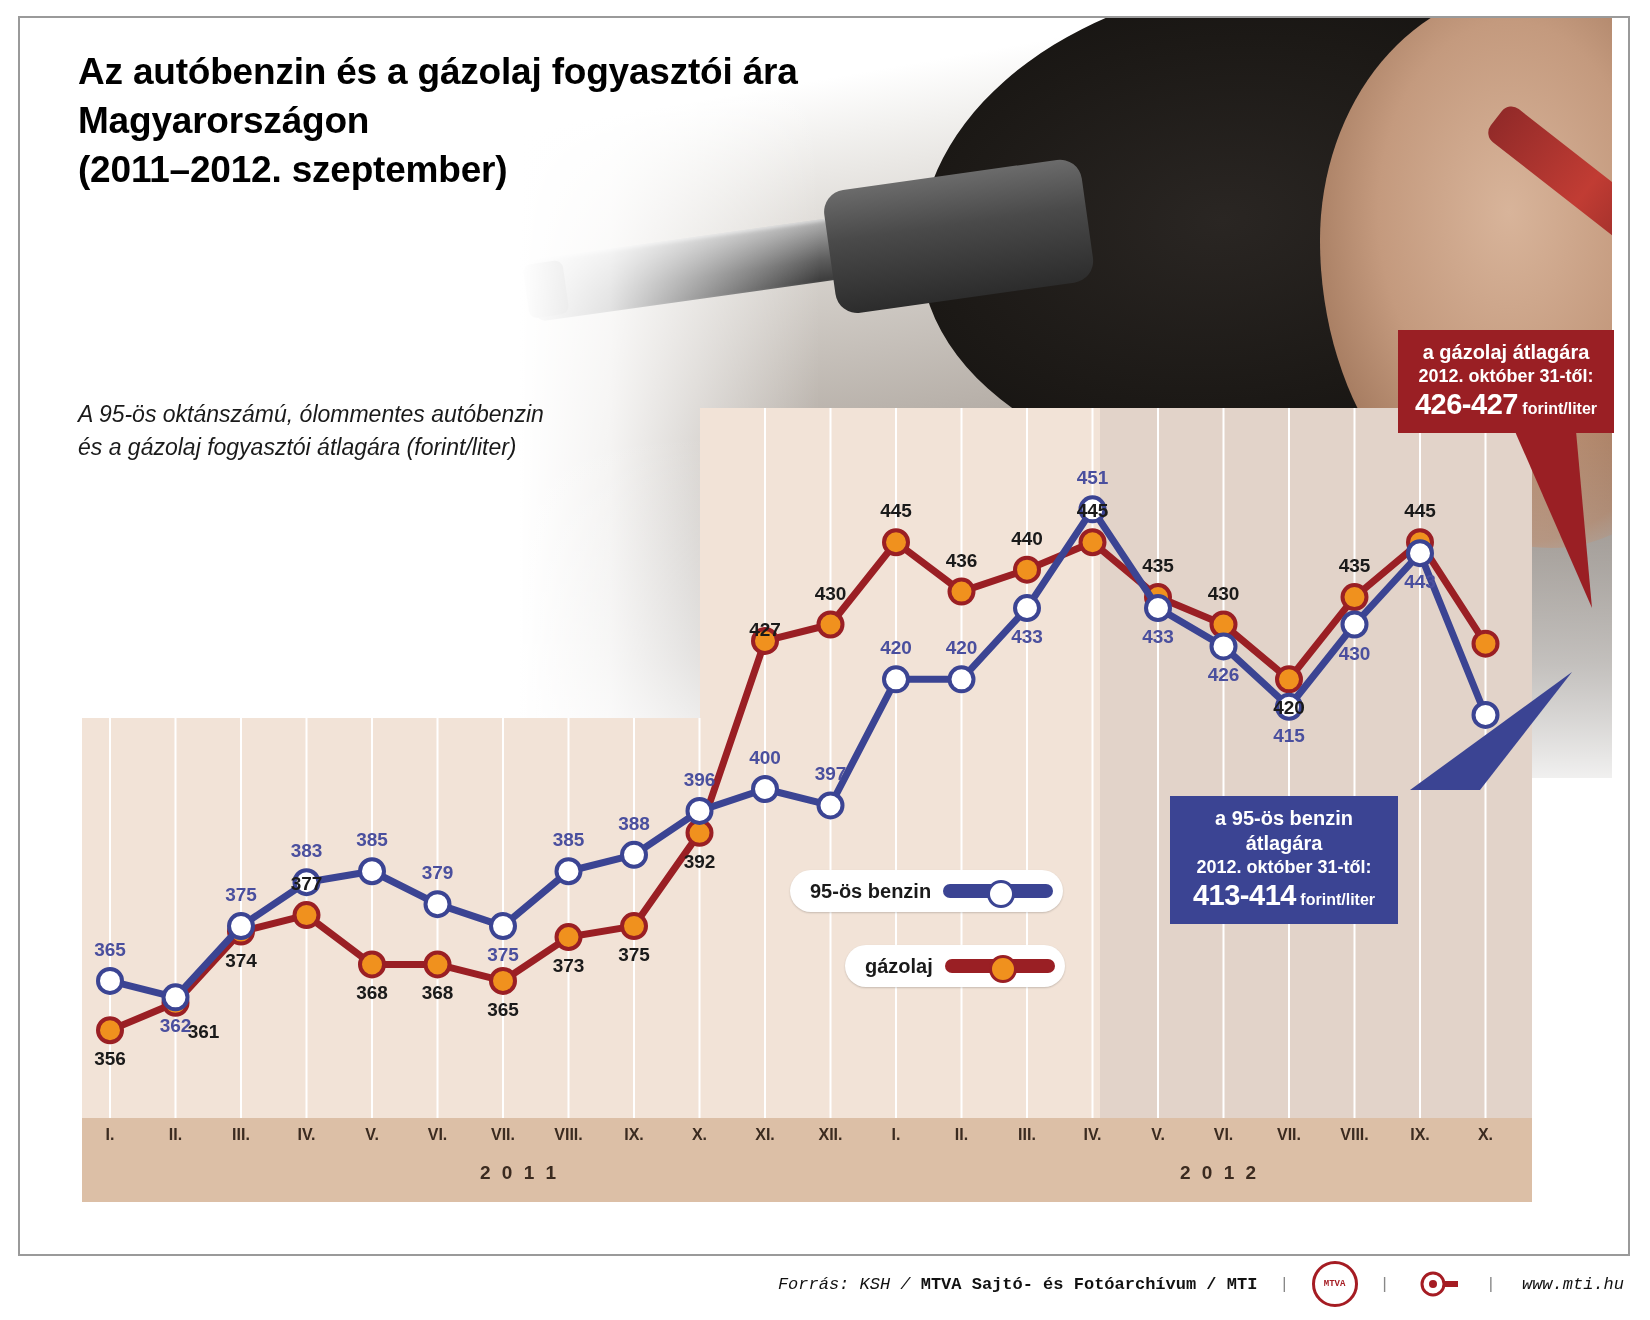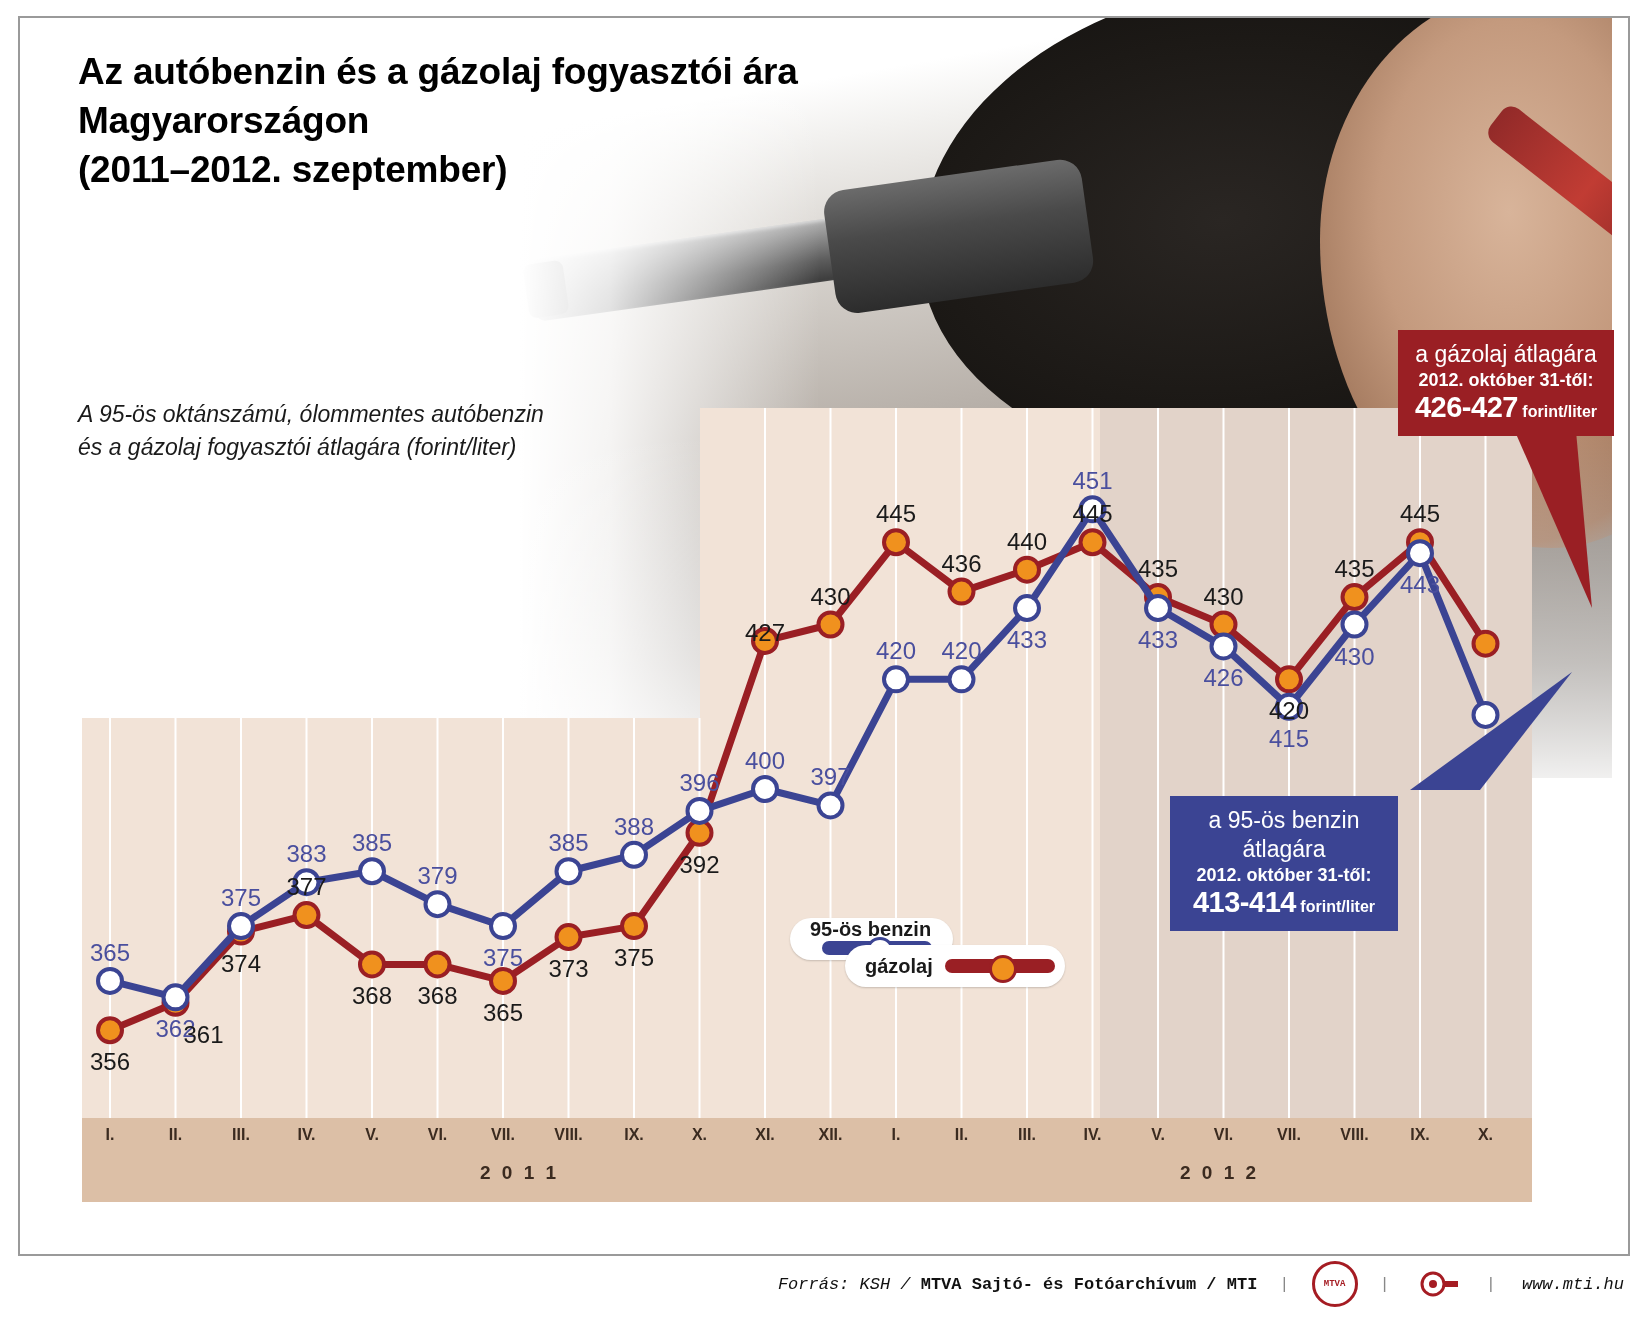--- a/index.html
+++ b/index.html
@@ -195,22 +195,22 @@
     top: 1162px;
     font-size: 19px;
     font-weight: bold;
     color: #3b2b20;
     letter-spacing: 3px;
   }
 
   
   .plab {
     position: absolute;
-    font-size: 24px;
-    font-weight: normal;
+    font-size: 19px;
+    font-weight: bold;
     white-space: nowrap;
     transform: translateX(-50%);
   }
   .plab.benzin { color: #4a4f9e; }
   .plab.gazolaj { color: #1a1a1a; }
 
   
   .legend-item {
     position: absolute;
     height: 42px;
@@ -246,21 +246,21 @@
   }
 
   
   .callout {
     position: absolute;
     color: #ffffff;
     text-align: center;
     padding: 10px 16px 12px 16px;
     box-sizing: border-box;
   }
-  .callout .l1 { font-size: 23px; font-weight: normal; line-height: 1.25; }
+  .callout .l1 { font-size: 20px; font-weight: bold; line-height: 1.25; }
   .callout .l2 { font-size: 18px; font-weight: bold; line-height: 1.25; }
   .callout .big { font-size: 29px; font-weight: bold; letter-spacing: -0.5px; }
   .callout .unit { font-size: 16px; font-weight: bold; }
   .callout.red { background: #9a1f24; }
   .callout.blue { background: #3b4493; }
 
   
   .footer {
     position: absolute;
     left: 18px;
@@ -459,21 +459,21 @@
       <div class="xlab" style="left: 1193.5px;">VI.</div>
       <div class="xlab" style="left: 1259px;">VII.</div>
       <div class="xlab" style="left: 1324.5px;">VIII.</div>
       <div class="xlab" style="left: 1390px;">IX.</div>
       <div class="xlab" style="left: 1455.5px;">X.</div>
     </div>
 
   <div class="yearlab" style="left:480px;">2 0 1 1</div>
   <div class="yearlab" style="left:1180px;">2 0 1 2</div>
 
-  <div class="legend-item" style="left:790px; top:918px;flex-direction:column;">
+  <div class="legend-item" style="left:790px; top:870px;">
     <span class="legend-label">95-ös benzin</span>
     <span class="legend-swatch" style="background:#3b4493;">
       <span class="dot" style="background:#ffffff;border-color:#3b4493;"></span>
     </span>
   </div>
   <div class="legend-item" style="left:845px; top:945px;">
     <span class="legend-label">gázolaj</span>
     <span class="legend-swatch" style="background:#9a1f24;">
       <span class="dot" style="background:#f0911e;border-color:#9a1f24;"></span>
     </span>

